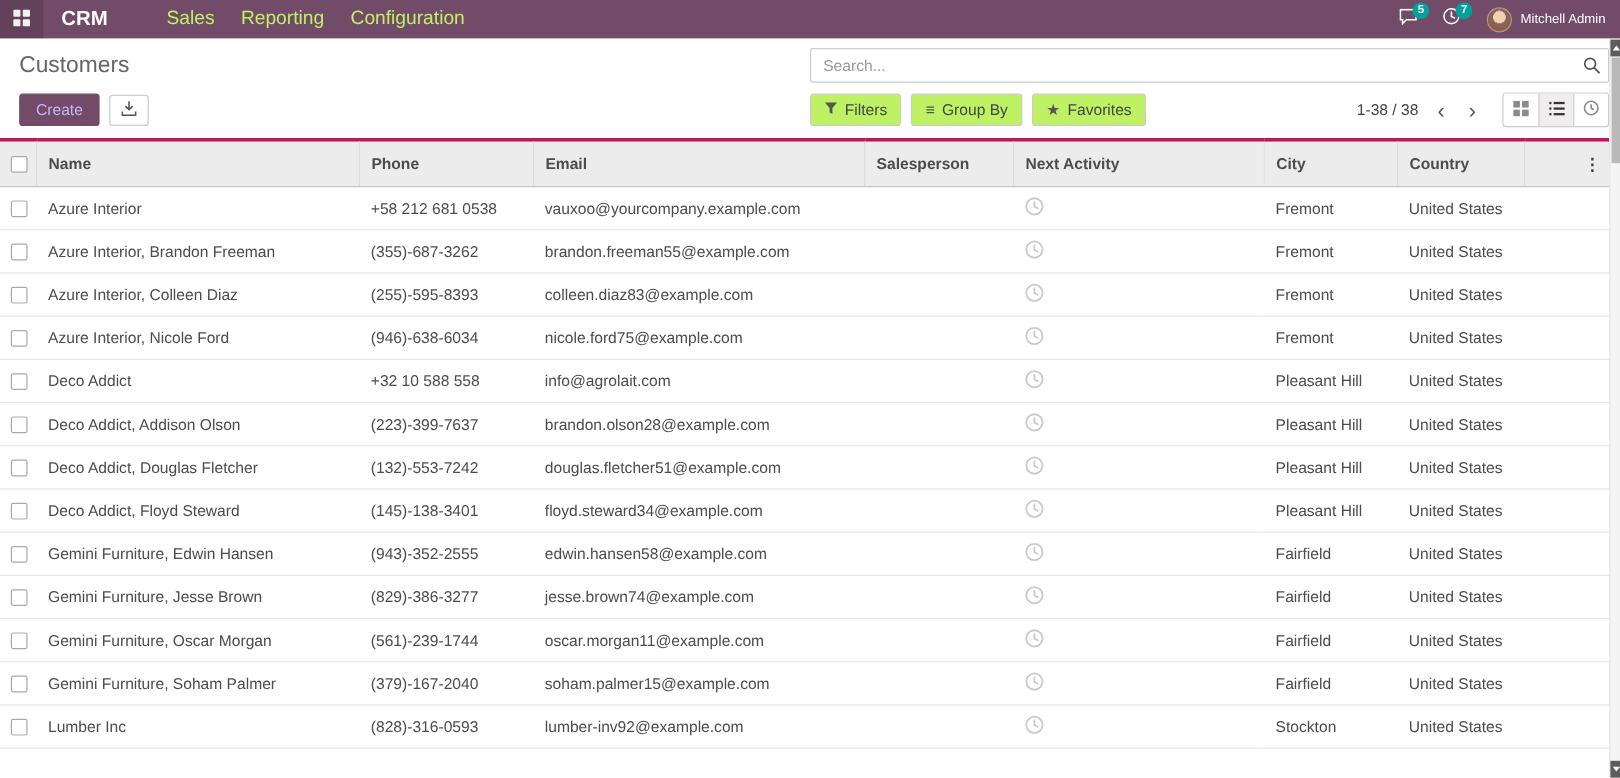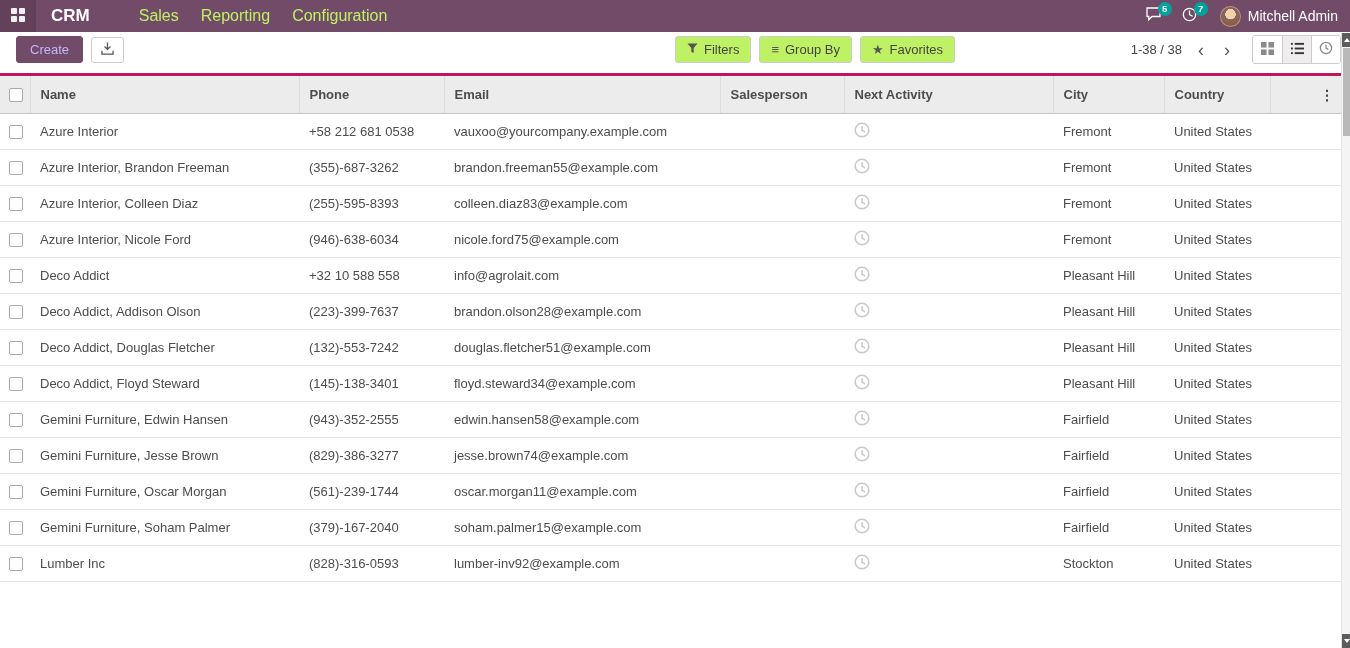--- a/index.html
+++ b/index.html
@@ -14,21 +14,21 @@
   .brand { font-size:17px; font-weight:bold; margin-left:15px; color:#fff; }
   .menus { display:flex; margin-left:38px; }
   .menus a { padding:16px 11px; font-size:16px; line-height:32px; color:#bef264;
     text-decoration:none; cursor:pointer; }
   .tb-right { margin-left:auto; display:flex; align-items:center; }
   .icon-badge { position:relative; width:36px; height:32px; display:flex;
     align-items:center; justify-content:center; cursor:pointer; }
   .badge { position:absolute; top:2px; right:0; background:#00A09D; color:#fff;
     font-size:9.5px; min-width:14px; height:14px; border-radius:8px;
     line-height:14px; text-align:center; font-weight:bold; padding:0 3px; }
-  .user { display:flex; align-items:center; gap:7px; padding:0 12px; font-size:14px;
+  .user { display:flex; align-items:center; gap:7px; padding:0 12px; font-size:11px;
     cursor:pointer; height:32px; }
   .avatar { width:21px; height:21px; border-radius:50%;
     background:radial-gradient(circle at 50% 38%, #f0d3ae 0 34%, #a8795177 35% 60%, #8d5f3d 61%);
     border:1px solid rgba(255,255,255,0.35); }
 
   
   .main { width:1341px; }
   .cp-row1 { display:flex; align-items:center; padding:8px 0 5px 16px; }
   .page-title { font-size:19px; font-weight:normal; color:#666; }
   .search { margin-left:auto; width:666px; position:relative; }
@@ -132,20 +132,32 @@
     </div>
     <div class="user">
       <span class="avatar"></span>
       <span>Mitchell Admin</span>
     </div>
   </div>
 </header>
 
 <div class="main">
 
+  <div class="cp-row1">
+    <h1 class="page-title">Customers</h1>
+    <div class="search">
+      <input placeholder="Search..." style="">
+      <span class="mag">
+        <svg width="15" height="15" viewBox="0 0 16 16">
+          <circle cx="6.5" cy="6.5" r="4.8" fill="none" stroke="#555" stroke-width="1.5"></circle>
+          <path d="M10.2 10.2 L14.4 14.4" stroke="#555" stroke-width="1.7" stroke-linecap="round"></path>
+        </svg>
+      </span>
+    </div>
+  </div>
 
   <div class="cp-row2">
     <div class="cp-left">
       <button class="btn-primary">Create</button>
       <button class="btn-icon">
         <span>
           <svg width="13" height="13" viewBox="0 0 14 14">
             <path d="M7 0.5 V7.5 M3.8 4.8 L7 8 L10.2 4.8" fill="none" stroke="#555" stroke-width="1.4"></path>
             <path d="M1 9.5 V13 H13 V9.5" fill="none" stroke="#555" stroke-width="1.4"></path>
           </svg>

